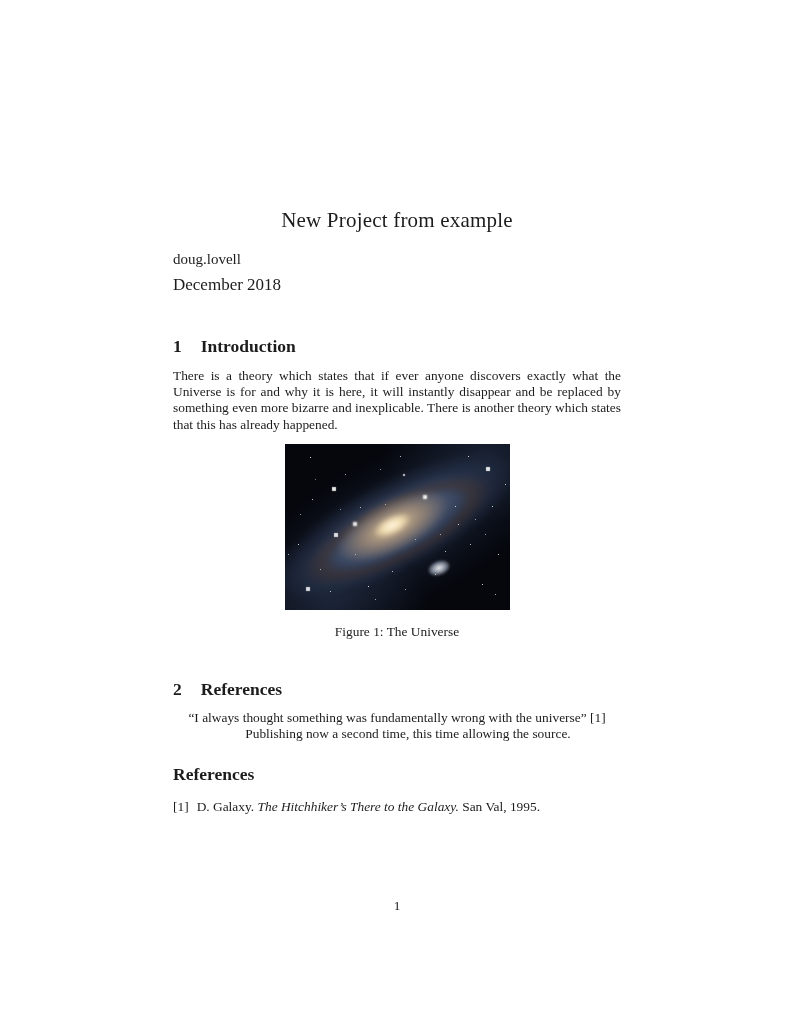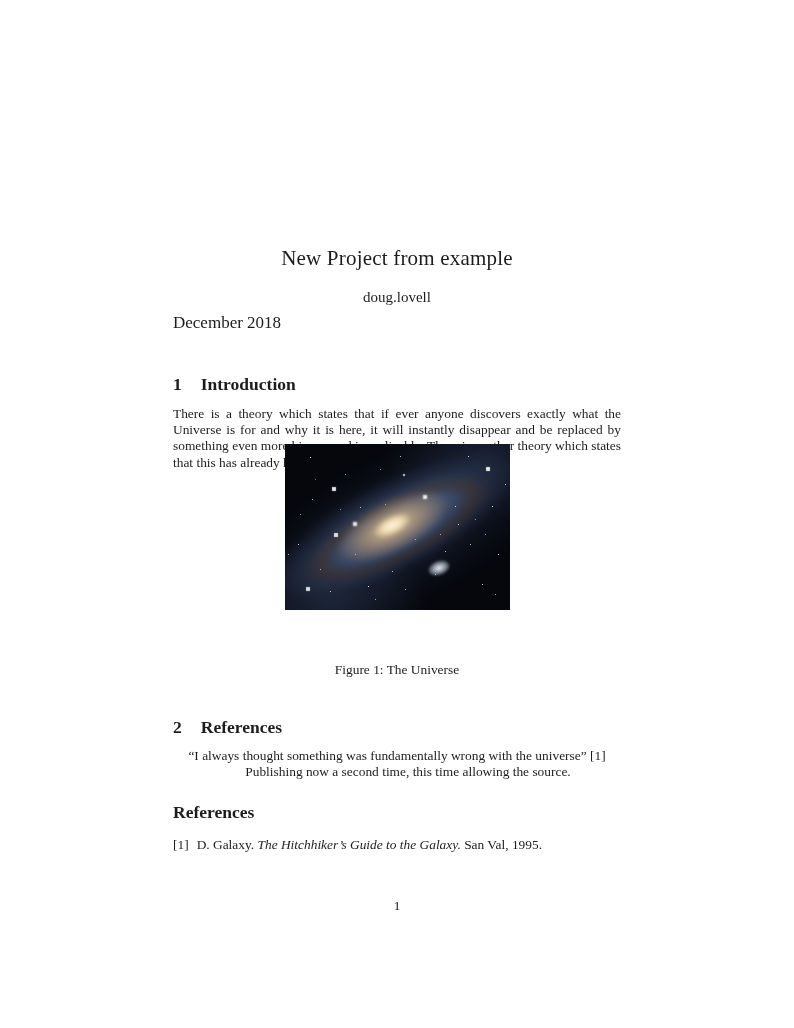--- a/index.html
+++ b/index.html
@@ -11,31 +11,31 @@
     position: relative;
     width: 794px;
     height: 1028px;
     background: #ffffff;
     margin: 0 auto;
     font-family: "Liberation Serif", "DejaVu Serif", serif;
     color: #1c1c1c;
     overflow: hidden;
   }
   .abs { position: absolute; }
-  .content-col { left: 173px; width: 448px; margin-top: 38px; }
+  .content-col { left: 173px; width: 448px; }
 
   .doc-title {
     top: 208px;
     text-align: center;
     font-size: 21px;
     letter-spacing: 0.2px;
   }
   .doc-author {
     top: 251px;
-    text-align: center;
+    text-align: left;
     font-size: 15px;
   }
   .doc-date {
     top: 275px;
     text-align: left;
     font-size: 17px;
   }
 
   .section-heading {
     font-size: 17.5px;
@@ -220,20 +220,20 @@
     <div class="line1">“I always thought something was fundamentally wrong with the universe” [1]</div>
     <div class="line2">Publishing now a second time, this time allowing the source.</div>
   </div>
 
   <div class="abs content-col h-refs">References</div>
 
   <div class="abs content-col ref-entry">
     <span class="ref-marker">[1]</span>
     <span>
       <span>D. Galaxy.</span>
-      <i>The Hitchhiker’s Guide to the Galaxy.</i>
+      <i>The Hitchhiker’s There to the Galaxy.</i>
       <span>San Val, 1995.</span>
     </span>
   </div>
 
   <div class="abs page-number">1</div>
 
 </div>
 
 </body></html>

